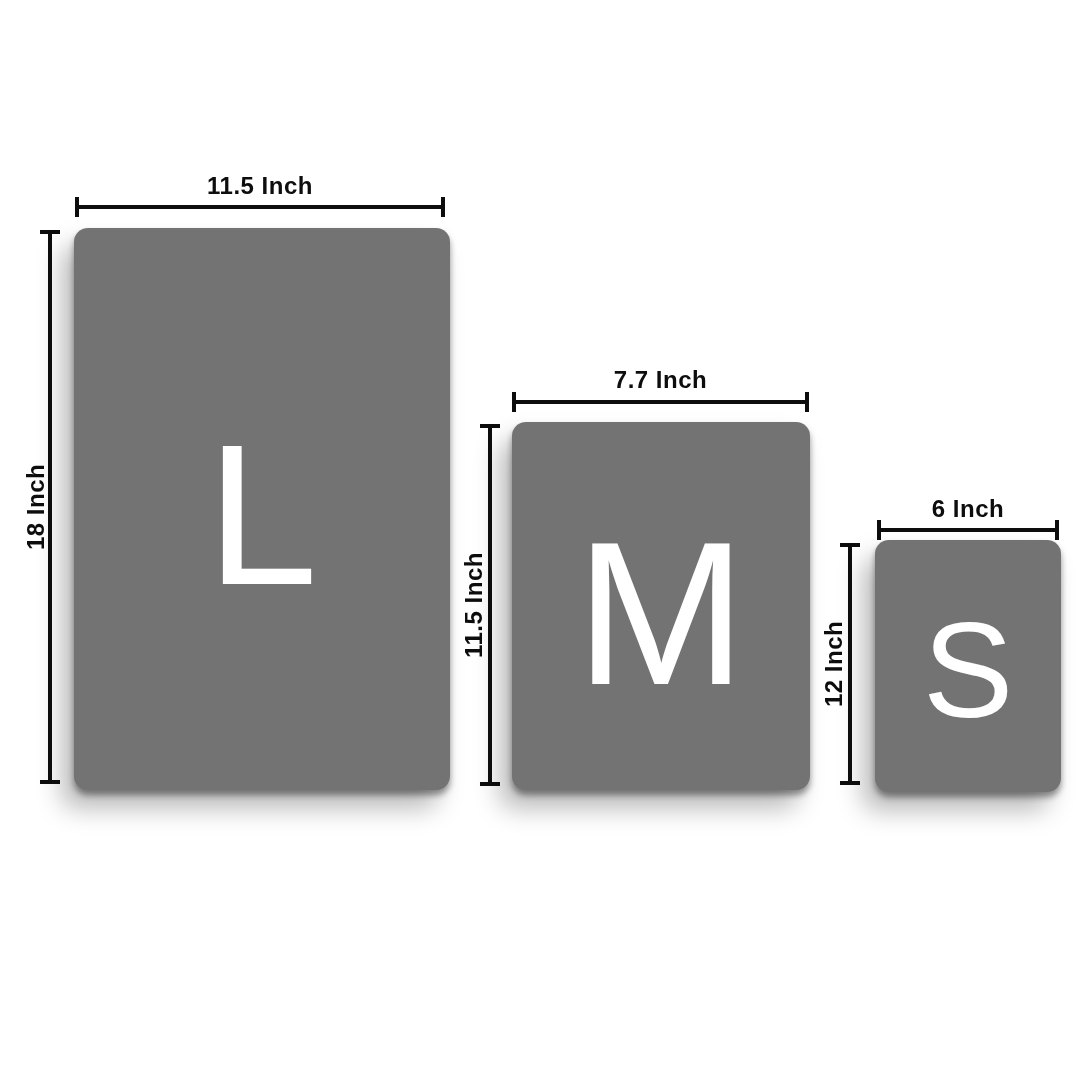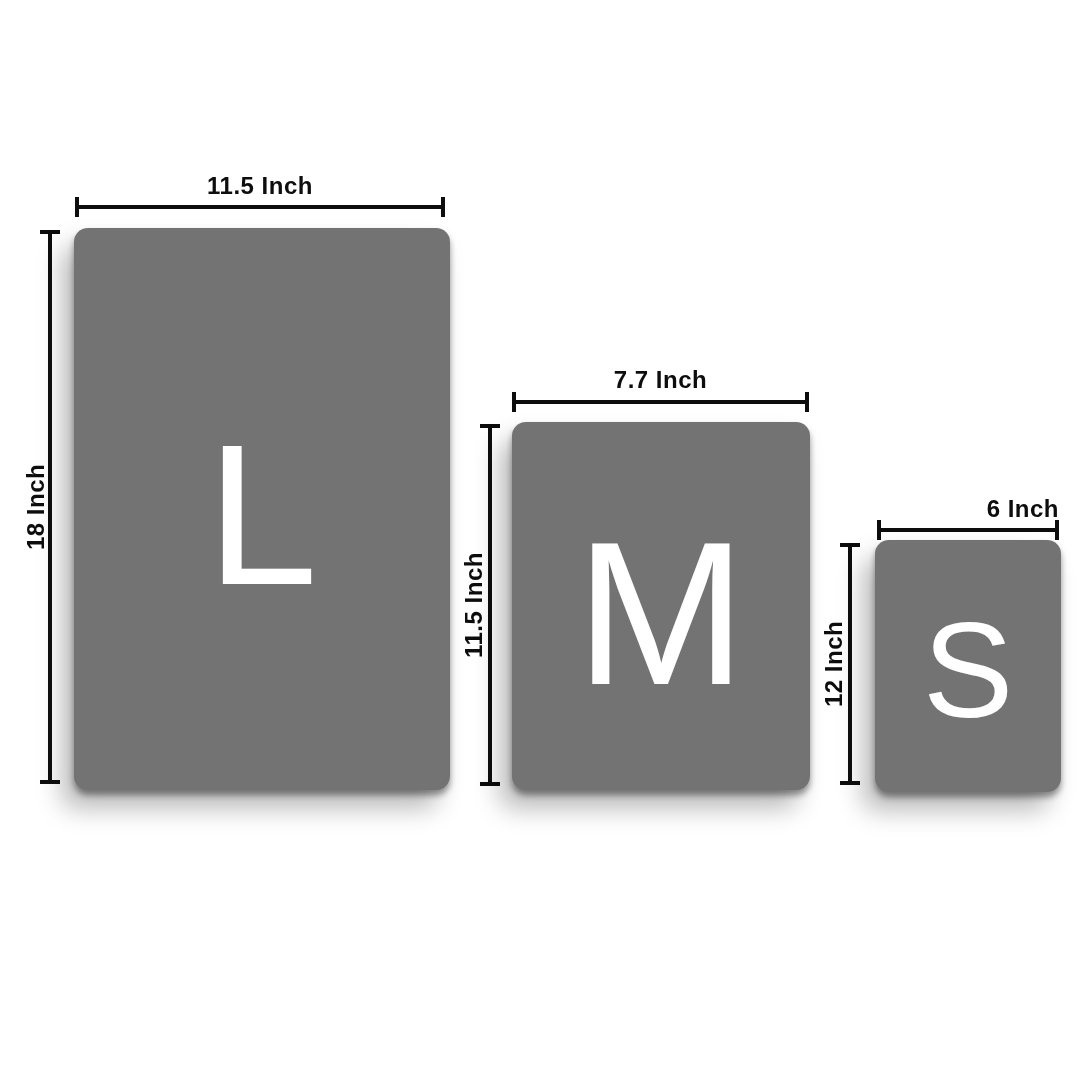--- a/index.html
+++ b/index.html
@@ -51,21 +51,21 @@
 
   
   .m-hlabel { left:512px; top:366px; width:297px; }
   .m-hline  { left:512px; top:400px; width:297px; }
   .m-vlabel { left:459px; top:424px; height:362px; }
   .m-vline  { left:488px; top:424px; height:362px; }
   .m-rect   { left:512px; top:422px; width:298px; height:368px; }
   .m-letter { font-size:205px; }
 
   
-  .s-hlabel { left:877px; top:495px; width:182px;text-align:right; }
+  .s-hlabel { left:877px; top:495px; width:182px; }
   .s-hline  { left:877px; top:528px; width:182px; }
   .s-vlabel { left:819px; top:543px; height:242px; }
   .s-vline  { left:848px; top:543px; height:242px; }
   .s-rect   { left:875px; top:540px; width:186px; height:252px; }
   .s-letter { font-size:136px; }
 </style>
 </head>
 <body>
 
 <div class="canvas">

